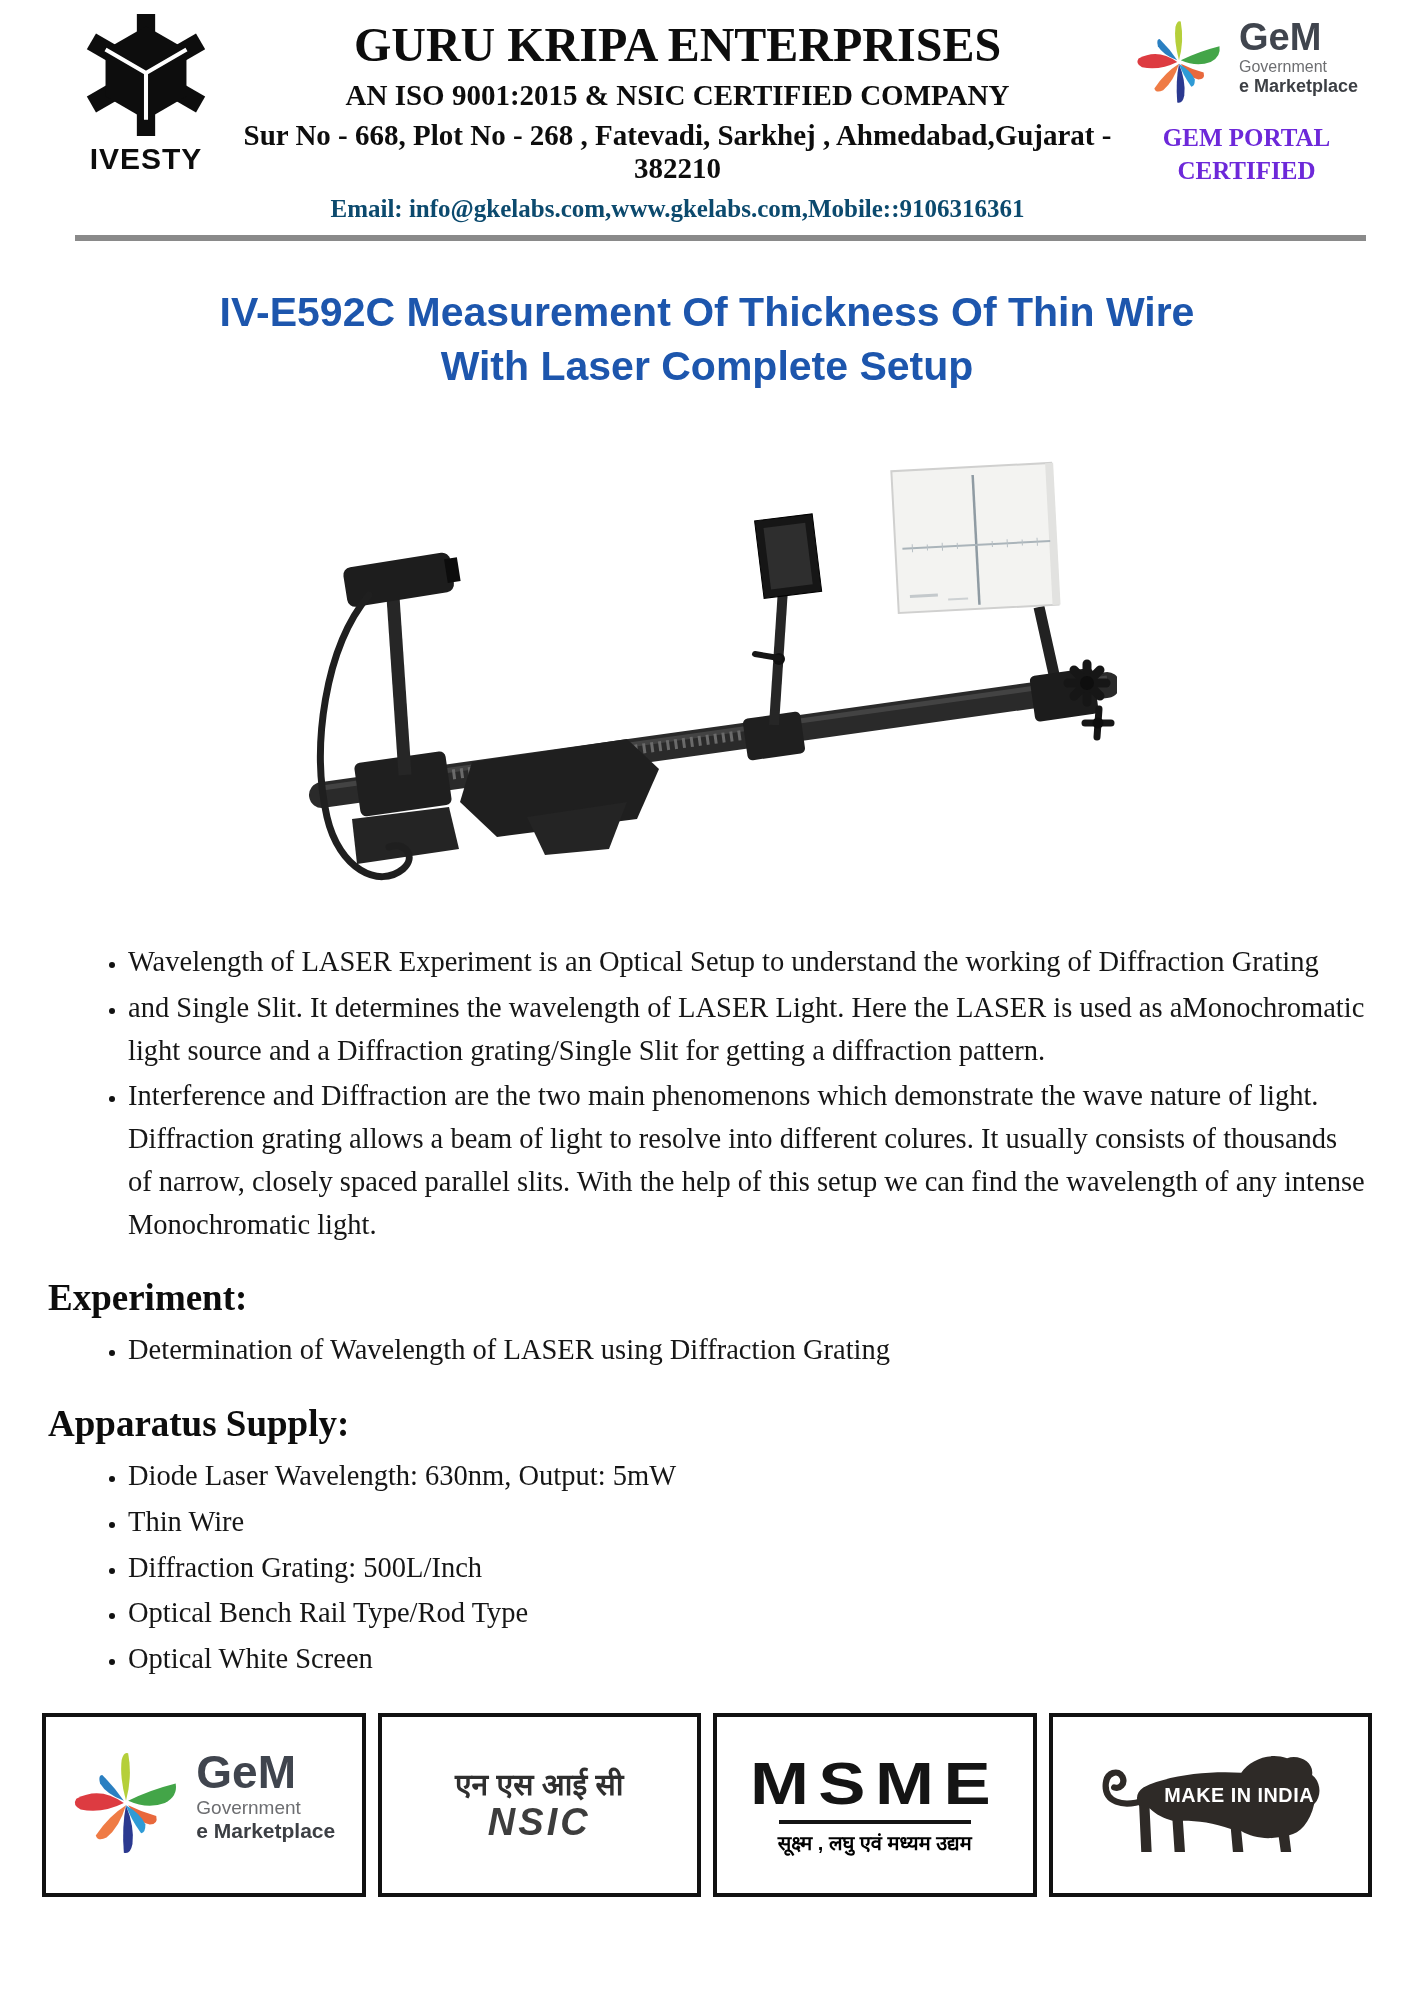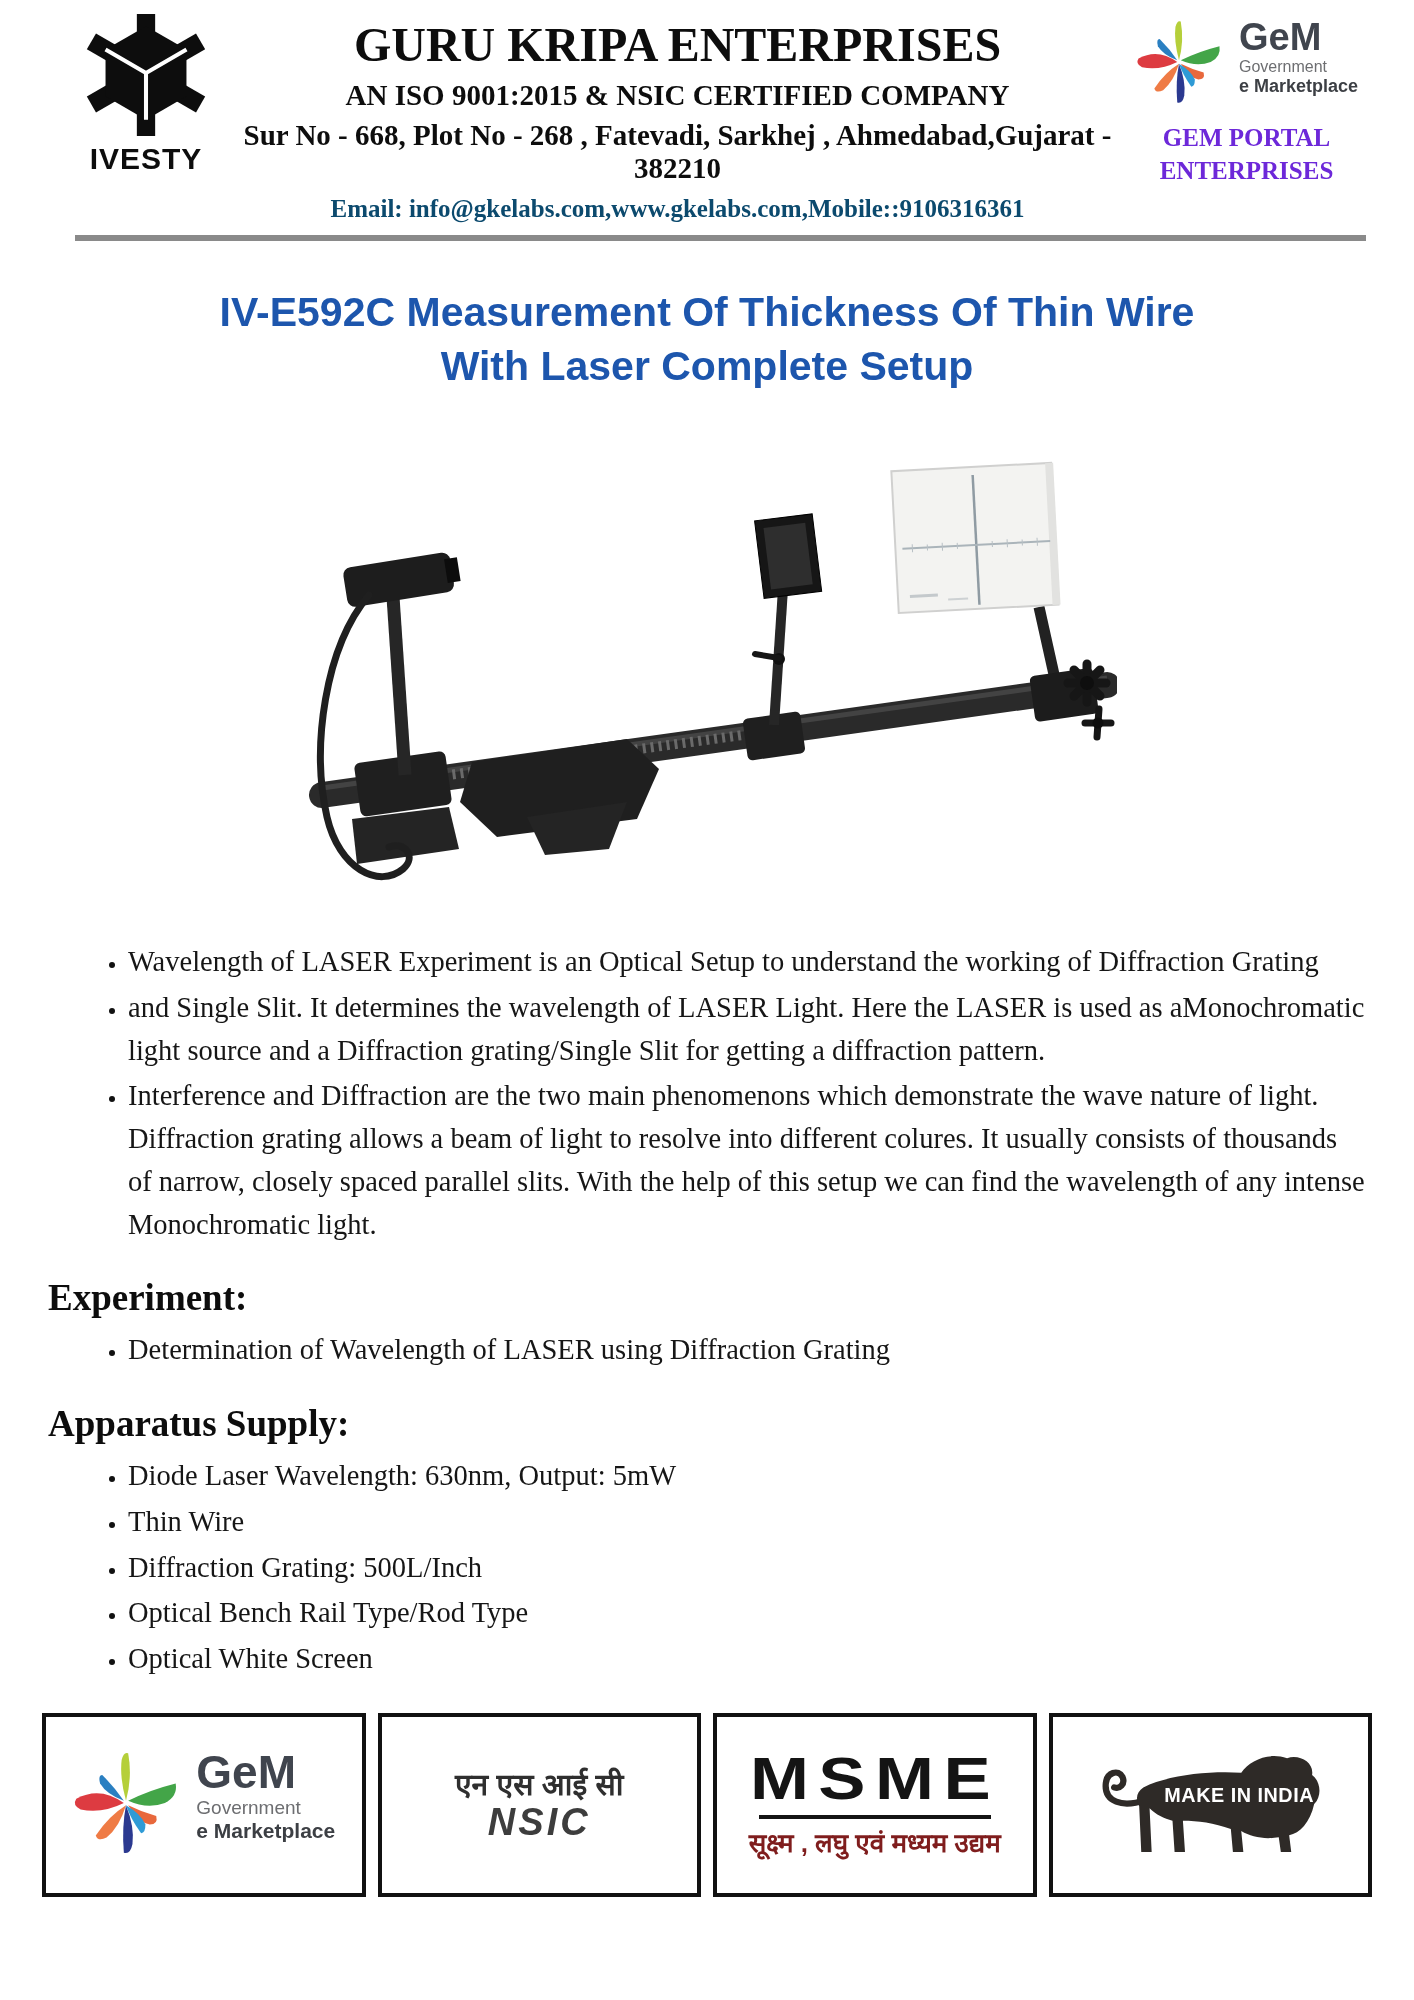--- a/index.html
+++ b/index.html
@@ -49,21 +49,21 @@
   .fbox .gem-sub1{font-size:19px;}
   .fbox .gem-sub2{font-size:21px;}
   .nsic-col{text-align:center;font-family:"Liberation Sans",sans-serif;}
   .nsic-hindi{font-size:30px;font-weight:bold;color:#2f2f2f;line-height:1.1;}
   .nsic-name{font-size:38px;font-weight:bold;font-style:italic;color:#3d3d3d;
              letter-spacing:3px;line-height:1;margin-top:2px;}
   .msme-col{text-align:center;font-family:"Liberation Sans",sans-serif;}
   .msme-name{font-size:60px;font-weight:900;color:#141414;letter-spacing:8px;
              transform:scaleX(1.18);transform-origin:center;line-height:1;}
   .msme-rule{height:4px;background:#141414;margin:6px 10px 5px;}
-  .msme-hindi{font-size:26px;font-weight:bold;color:#7f1d1d;}
+  .msme-hindi{font-size:20px;font-weight:bold;color:#000000;}
 </style>
 </head>
 <body>
 
 <div class="page">
 
   <div class="hdr">
 
     <div class="logo-block">
       <span>
@@ -117,21 +117,21 @@
           </svg>
         </span>
         <div class="gem-word">
           <div class="gem-name">GeM</div>
           <div class="gem-sub1">Government</div>
           <div class="gem-sub2">e Marketplace</div>
         </div>
       </div>
       <div class="gem-portal">
         <div>GEM PORTAL</div>
-        <div>ENTERPRISES</div>
+        <div>CERTIFIED</div>
       </div>
     </div>
   </div>
 
   <div class="divider"></div>
 
   <div class="product-title">IV-E592C Measurement Of Thickness Of Thin Wire With Laser Complete Setup</div>
 
   <div class="product-figure">
     <svg width="820" height="490" viewBox="0 0 820 490">

